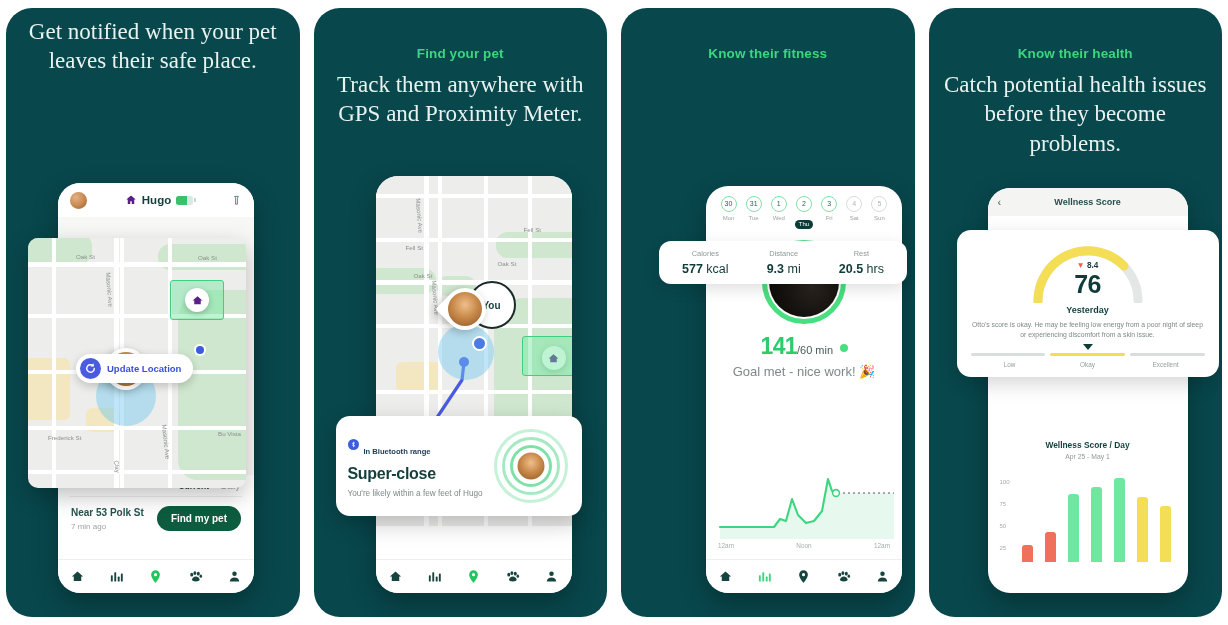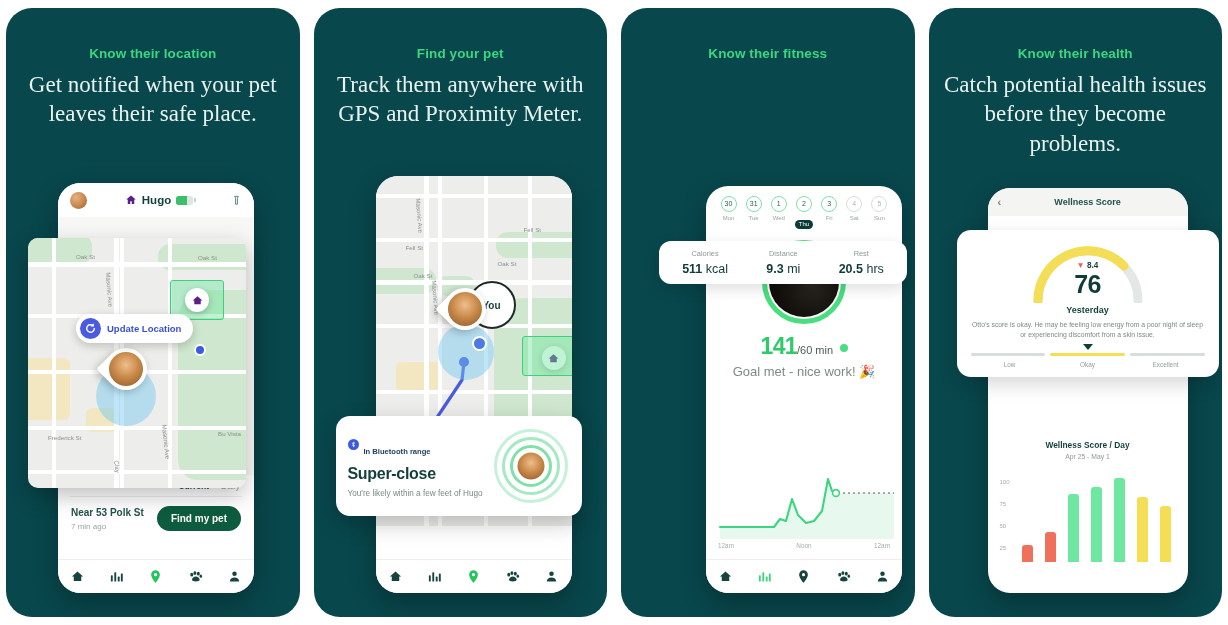--- a/index.html
+++ b/index.html
@@ -118,20 +118,21 @@
   .accuracy {
     position: absolute; border-radius: 50%;
     background: rgba(110,200,240,.45);
   }
   .update-pill {
     position: absolute;
     background: #FFFFFF; border-radius: 20px;
     box-shadow: 0 3px 10px rgba(0,0,0,.2);
     display: flex; align-items: center; gap: 6px;
     padding: 4px 12px 4px 4px;
+    margin-top: 40px;
   }
   .update-pill .circ {
     width: 21px; height: 21px; border-radius: 50%;
     background: #4B5BE0; display:flex; align-items:center; justify-content:center;
   }
   .update-pill span { font-size: 9.5px; color: #3A4FD8; font-weight: 600; }
 
   
   .sheet { position: absolute; left:0; right:0; background: #FFFFFF; }
   .seg-tabs { display:flex; justify-content:flex-end; gap:12px; padding: 6px 14px 5px; }
@@ -260,21 +261,20 @@
   .ytick { position:absolute; left: 0; font-size: 6px; color:#A4AEAC; transform: translateY(-50%); }
   .bars { display:flex; align-items:flex-end; justify-content:space-between; height: 100%; padding: 0 4px 0 2px; }
   .bar { width: 11px; border-radius: 3px 3px 0 0; }
 </style>
 </head>
 <body>
 
 <div class="screens">
 
   <div class="panel">
-    <div class="eyebrow">Know their location</div>
     <div class="headline">Get notified when your pet leaves their safe place.</div>
 
     <div class="phone" style="left:52px; top:175px; width:196px; height:410px;">
       <div class="phone-header">
         <div class="avatar-sm"></div>
         <div class="hdr-center">
           <svg class="nav-ico" viewBox="0 0 24 24" style="width:12px;height:12px">
               <path fill="#5B1F8A" d="M12 3 2.5 11h3v9h5v-5.5h3V20h5v-9h3z"></path>
             </svg>
           <span class="hdr-name">Hugo</span>
@@ -579,21 +579,21 @@
               <circle cx="12" cy="7.5" r="3.6"></circle>
               <path d="M4.5 20c0-4 3.4-6.4 7.5-6.4s7.5 2.4 7.5 6.4z"></path>
             </g>
           </svg>
       </div>
     </div>
 
     <div class="stats-card" style="left:38px; top:233px; width:248px;">
       <div class="stat">
         <div class="k">Calories</div>
-        <div class="v"><b>511</b><span> kcal</span></div>
+        <div class="v"><b>577</b><span> kcal</span></div>
       </div>
       <div class="stat">
         <div class="k">Distance</div>
         <div class="v"><b>9.3</b><span> mi</span></div>
       </div>
       <div class="stat">
         <div class="k">Rest</div>
         <div class="v"><b>20.5</b><span> hrs</span></div>
       </div>
     </div>

